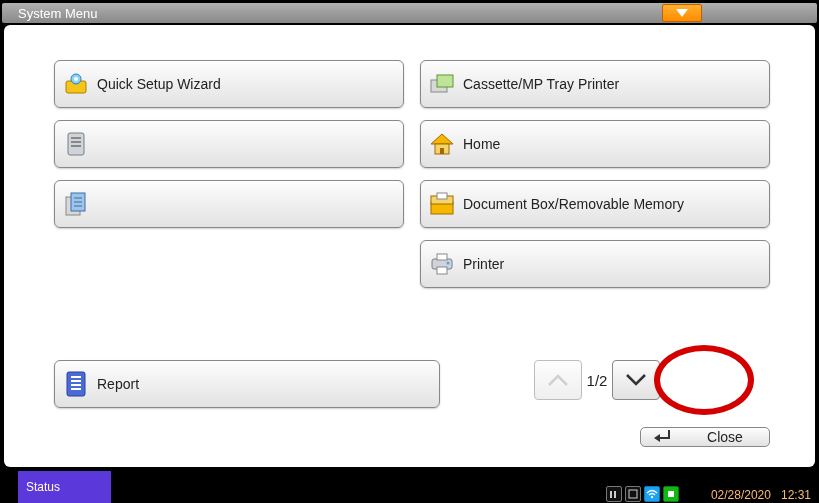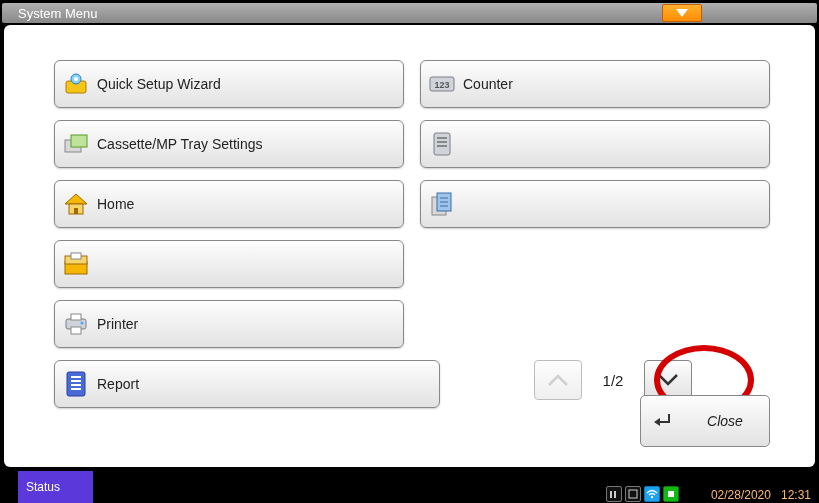--- a/index.html
+++ b/index.html
@@ -41,53 +41,53 @@
   }
   .menu-btn .ico { width: 30px; height: 30px; display:flex; align-items:center; justify-content:center; margin-right: 6px;}
   .menu-btn .label { flex: 1; }
 
   .empty-cell { width:350px; height:48px; }
 
   .report-row { position: absolute; left: 50px; top: 335px; display: flex; width: 716px; align-items: center; }
   .report-btn { width: 386px; }
 
   .pager {
-    position: absolute; left: 530px; top: 335px; display: flex; align-items: center; gap: 16px;
+    position: absolute; left: 530px; top: 335px; display: flex; align-items: center; 
   }
   .pg-btn {
     width: 48px; height: 40px;
     background: linear-gradient(to bottom, #fdfdfd, #e2e2e2);
     border: 1px solid #888; border-radius: 4px; display:flex; align-items:center; justify-content:center;
     cursor: pointer;
   }
   .pg-btn.disabled { opacity: .55; cursor: default; }
   .pg-num { font-size: 15px; color:#222; min-width: 30px; text-align:center;}
 
   .highlight-ring {
     position: absolute; left: 650px; top: 320px; width: 100px; height: 70px;
     border: 6px solid #d40000; border-radius: 50%; pointer-events: none;
   }
 
   .close-btn {
     position: absolute; right: 45px; bottom: 20px;
-    width: 130px; height: 52px;
+    width: 130px; height: 20px;
     background: linear-gradient(to bottom, #fdfdfd, #e2e2e2);
     border: 1px solid #888; border-radius: 5px;
     display:flex; align-items:center; cursor:pointer;
-    font-size: 14px; color:#222; padding: 0 10px; font-style: italic;
+    font-size: 14px; color:#222; padding: 0 10px;
   }
   .close-btn .arrow { width:22px; height:22px; display:flex; align-items:center; justify-content:center; margin-right: 18px;}
 
   
   .statusbar {
     position: absolute; left: 0; bottom: 0; width: 819px; height: 18px;
     background: #000; color: #fff; font-size: 12px; display:flex; align-items:center;
   }
   .status-chip {
-    position:absolute; left:18px; bottom:0; height:18px; width:75px; background:#5a38d9;
+    position:absolute; left:18px; bottom:0; height:18px; width:93px; background:#5a38d9;
     color:#fff; display:flex; align-items:center; padding:16px 8px; font-size:12px;
   }
   .status-icons { position:absolute; right: 140px; bottom:1px; display:flex; gap:3px; }
   .sicon { width:16px; height:16px; border:1px solid #777; border-radius:2px; display:flex; align-items:center; justify-content:center; background:#111;}
   .sicon.blue { background:#1da1f2; border-color:#0e7ab8;}
   .sicon.green { background:#12b912; border-color:#0a7a0a;}
   .datetime { position:absolute; right:8px; bottom:1px; color:#fdba74; font-size:12px;}
   .datetime span { margin-left: 10px; }
 
 </style>
@@ -112,38 +112,29 @@
         <span class="ico">
           <svg width="26" height="26" viewBox="0 0 26 26">
               <rect x="3" y="10" width="20" height="12" rx="2" fill="#f5c518" stroke="#b07d00"></rect>
               <circle cx="13" cy="8" r="5" fill="#88d3ff" stroke="#2e7fb5"></circle>
               <circle cx="13" cy="8" r="2" fill="#fff"></circle>
             </svg>
         </span>
         <span class="label">Quick Setup Wizard</span>
       </div>
 
-      <div class="menu-btn">
-        <span class="ico">
-          <svg width="26" height="20" viewBox="0 0 26 20">
-              <rect x="1" y="3" width="24" height="14" rx="2" fill="#cfd4da" stroke="#7a7f85"></rect>
-              <text x="13" y="14" font-size="9" text-anchor="middle" fill="#555" font-family="Arial" font-weight="bold">123</text>
-            </svg>
-        </span>
-        <span class="label">Counter</span>
-      </div>
 
       <div class="menu-btn">
         <span class="ico">
           <svg width="26" height="24" viewBox="0 0 26 24">
               <rect x="2" y="8" width="16" height="12" fill="#d8d8d8" stroke="#888"></rect>
               <rect x="8" y="3" width="16" height="12" fill="#bfe39b" stroke="#5a9a2a"></rect>
             </svg>
         </span>
-        <span class="label">Cassette/MP Tray Settings</span>
+        <span class="label">Cassette/MP Tray Printer</span>
       </div>
 
       <div class="menu-btn">
         <span class="ico">
           <svg width="22" height="26" viewBox="0 0 22 26">
               <rect x="3" y="2" width="16" height="22" rx="2" fill="#cfd4da" stroke="#7a7f85"></rect>
               <rect x="6" y="6" width="10" height="2" fill="#888"></rect>
               <rect x="6" y="10" width="10" height="2" fill="#888"></rect>
               <rect x="6" y="14" width="10" height="2" fill="#888"></rect>
             </svg>
@@ -175,20 +166,21 @@
 
 
       <div class="menu-btn">
         <span class="ico">
           <svg width="26" height="24" viewBox="0 0 26 24">
               <rect x="2" y="10" width="22" height="12" fill="#f5b700" stroke="#a06a00"></rect>
               <rect x="2" y="4" width="22" height="8" fill="#f5d46a" stroke="#a06a00"></rect>
               <rect x="8" y="1" width="10" height="6" fill="#fff" stroke="#888"></rect>
             </svg>
         </span>
+        <span class="label">Document Box/Removable Memory</span>
       </div>
 
       <div class="empty-cell"></div>
 
       <div class="menu-btn">
         <span class="ico">
           <svg width="26" height="22" viewBox="0 0 26 22">
               <rect x="3" y="6" width="20" height="10" rx="2" fill="#cfd4da" stroke="#7a7f85"></rect>
               <rect x="8" y="1" width="10" height="6" fill="#fff" stroke="#888"></rect>
               <rect x="8" y="14" width="10" height="7" fill="#fff" stroke="#888"></rect>

